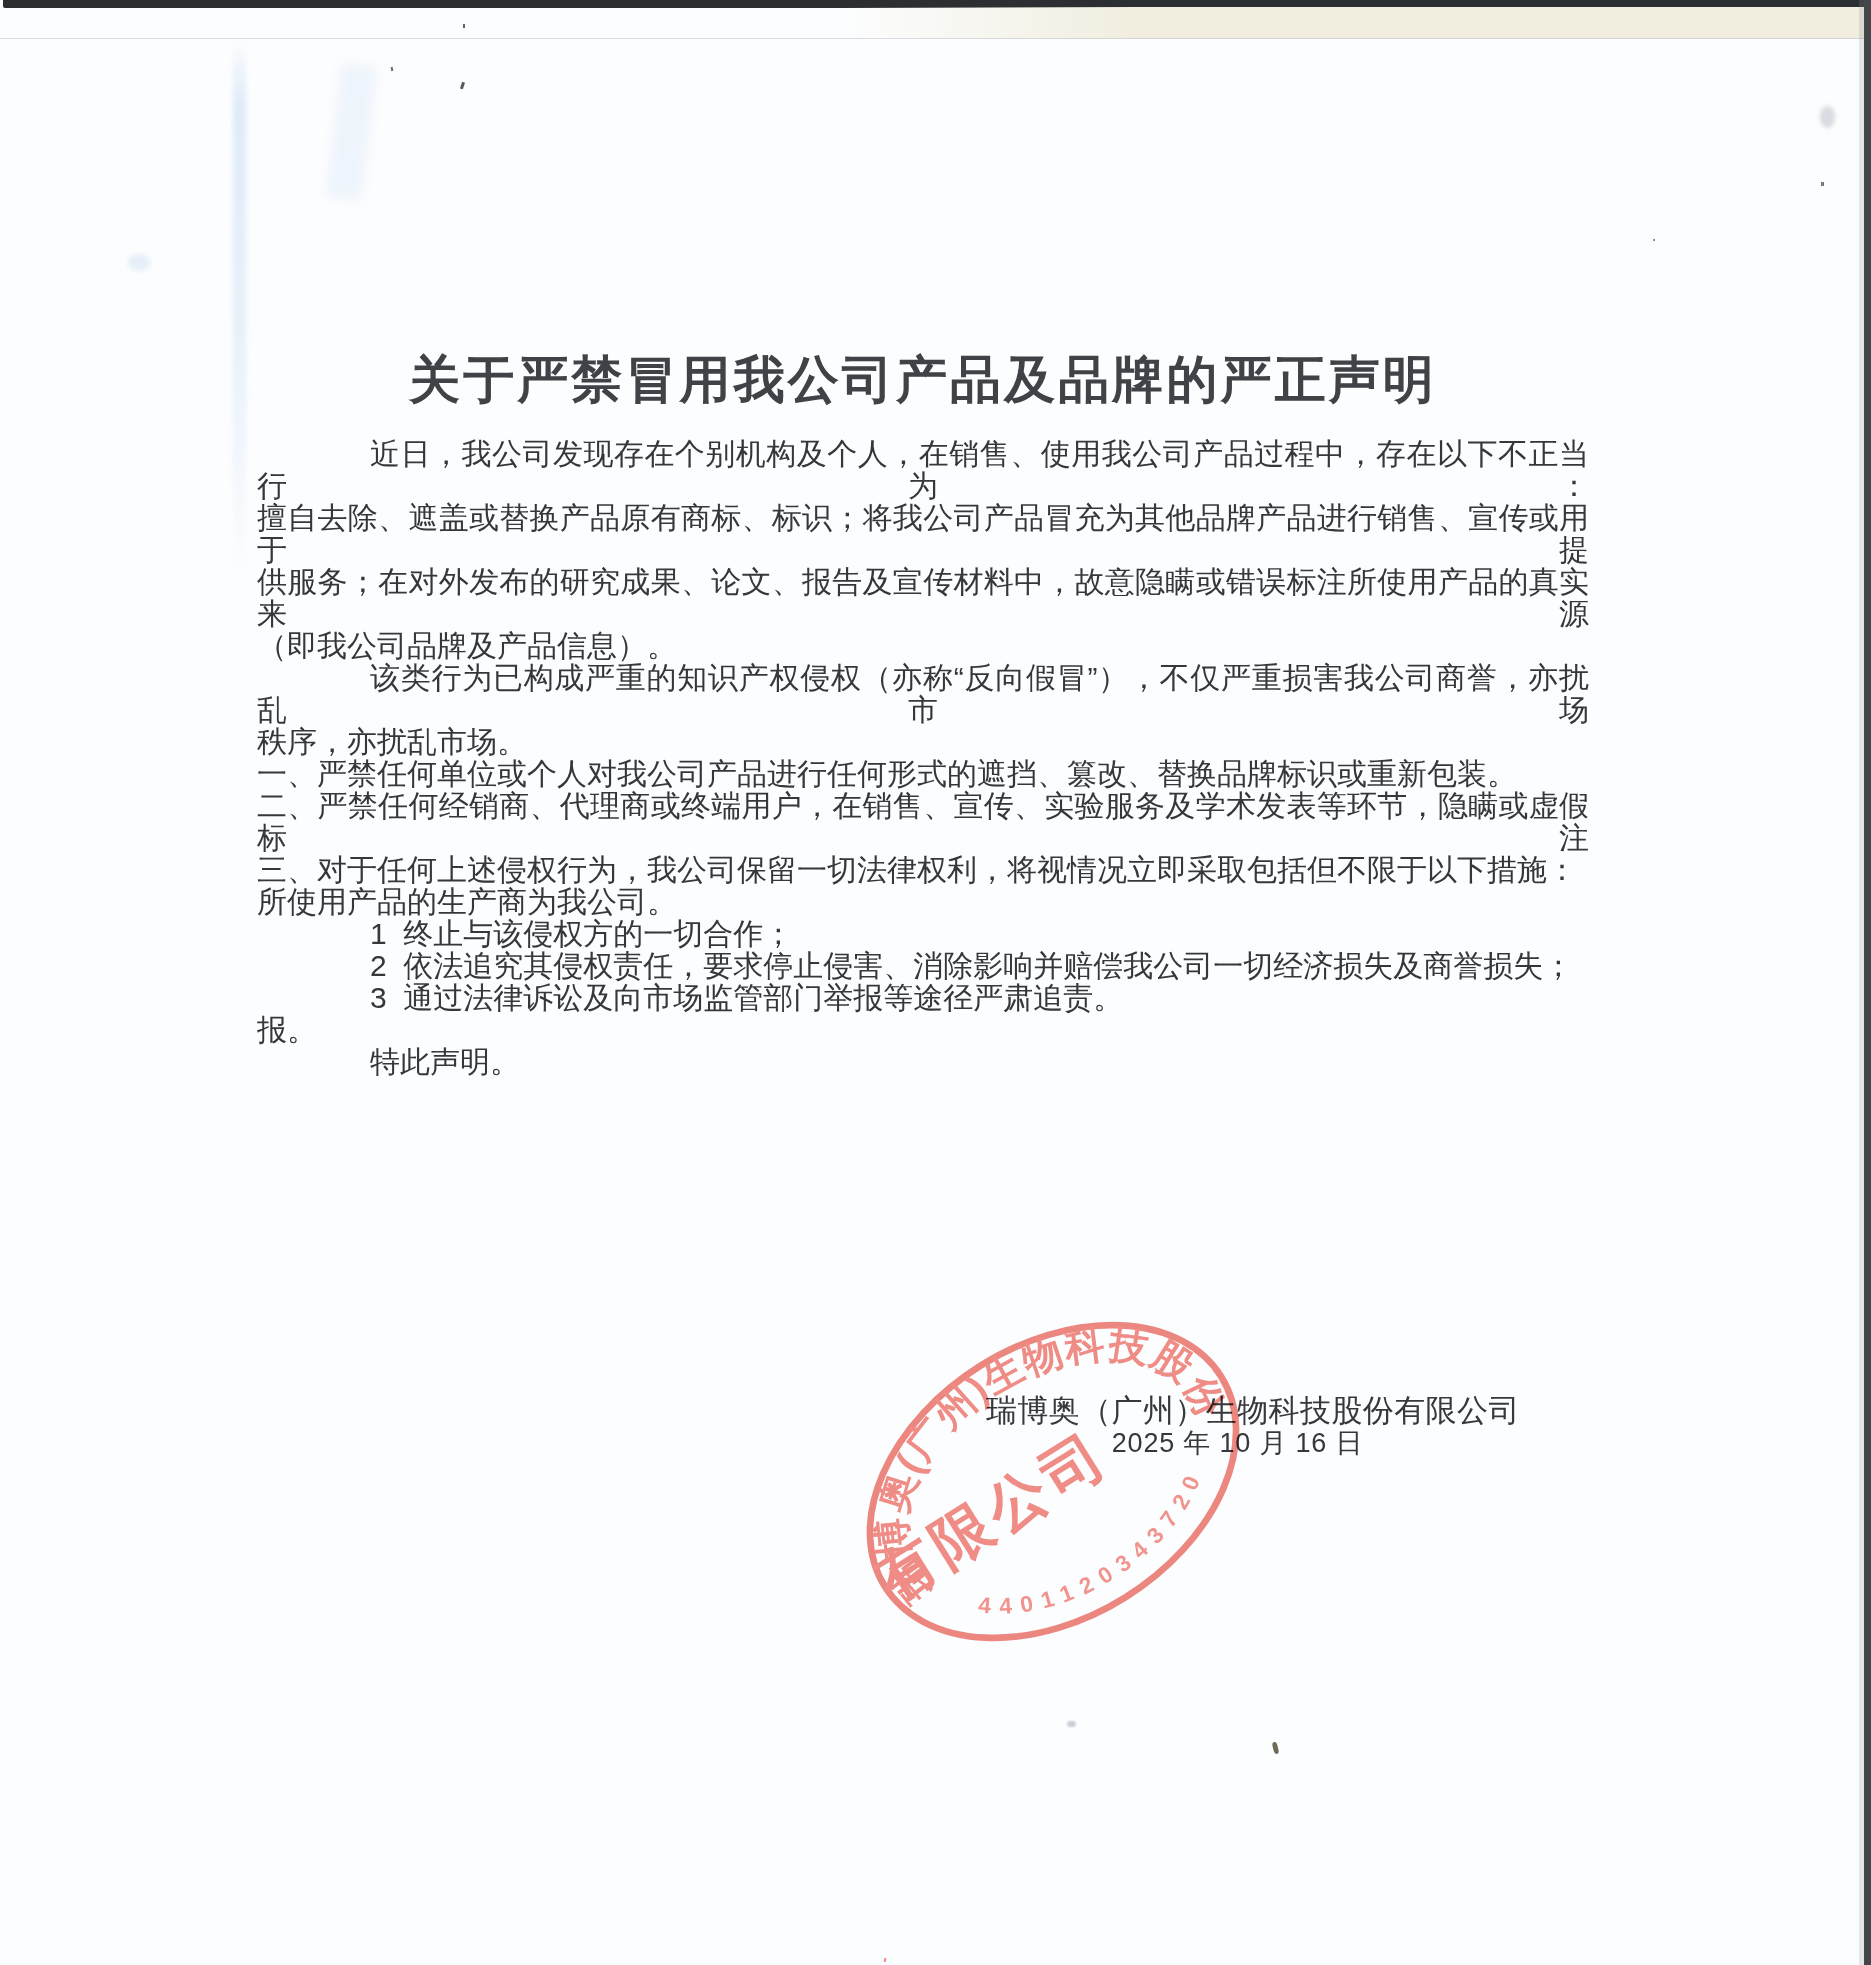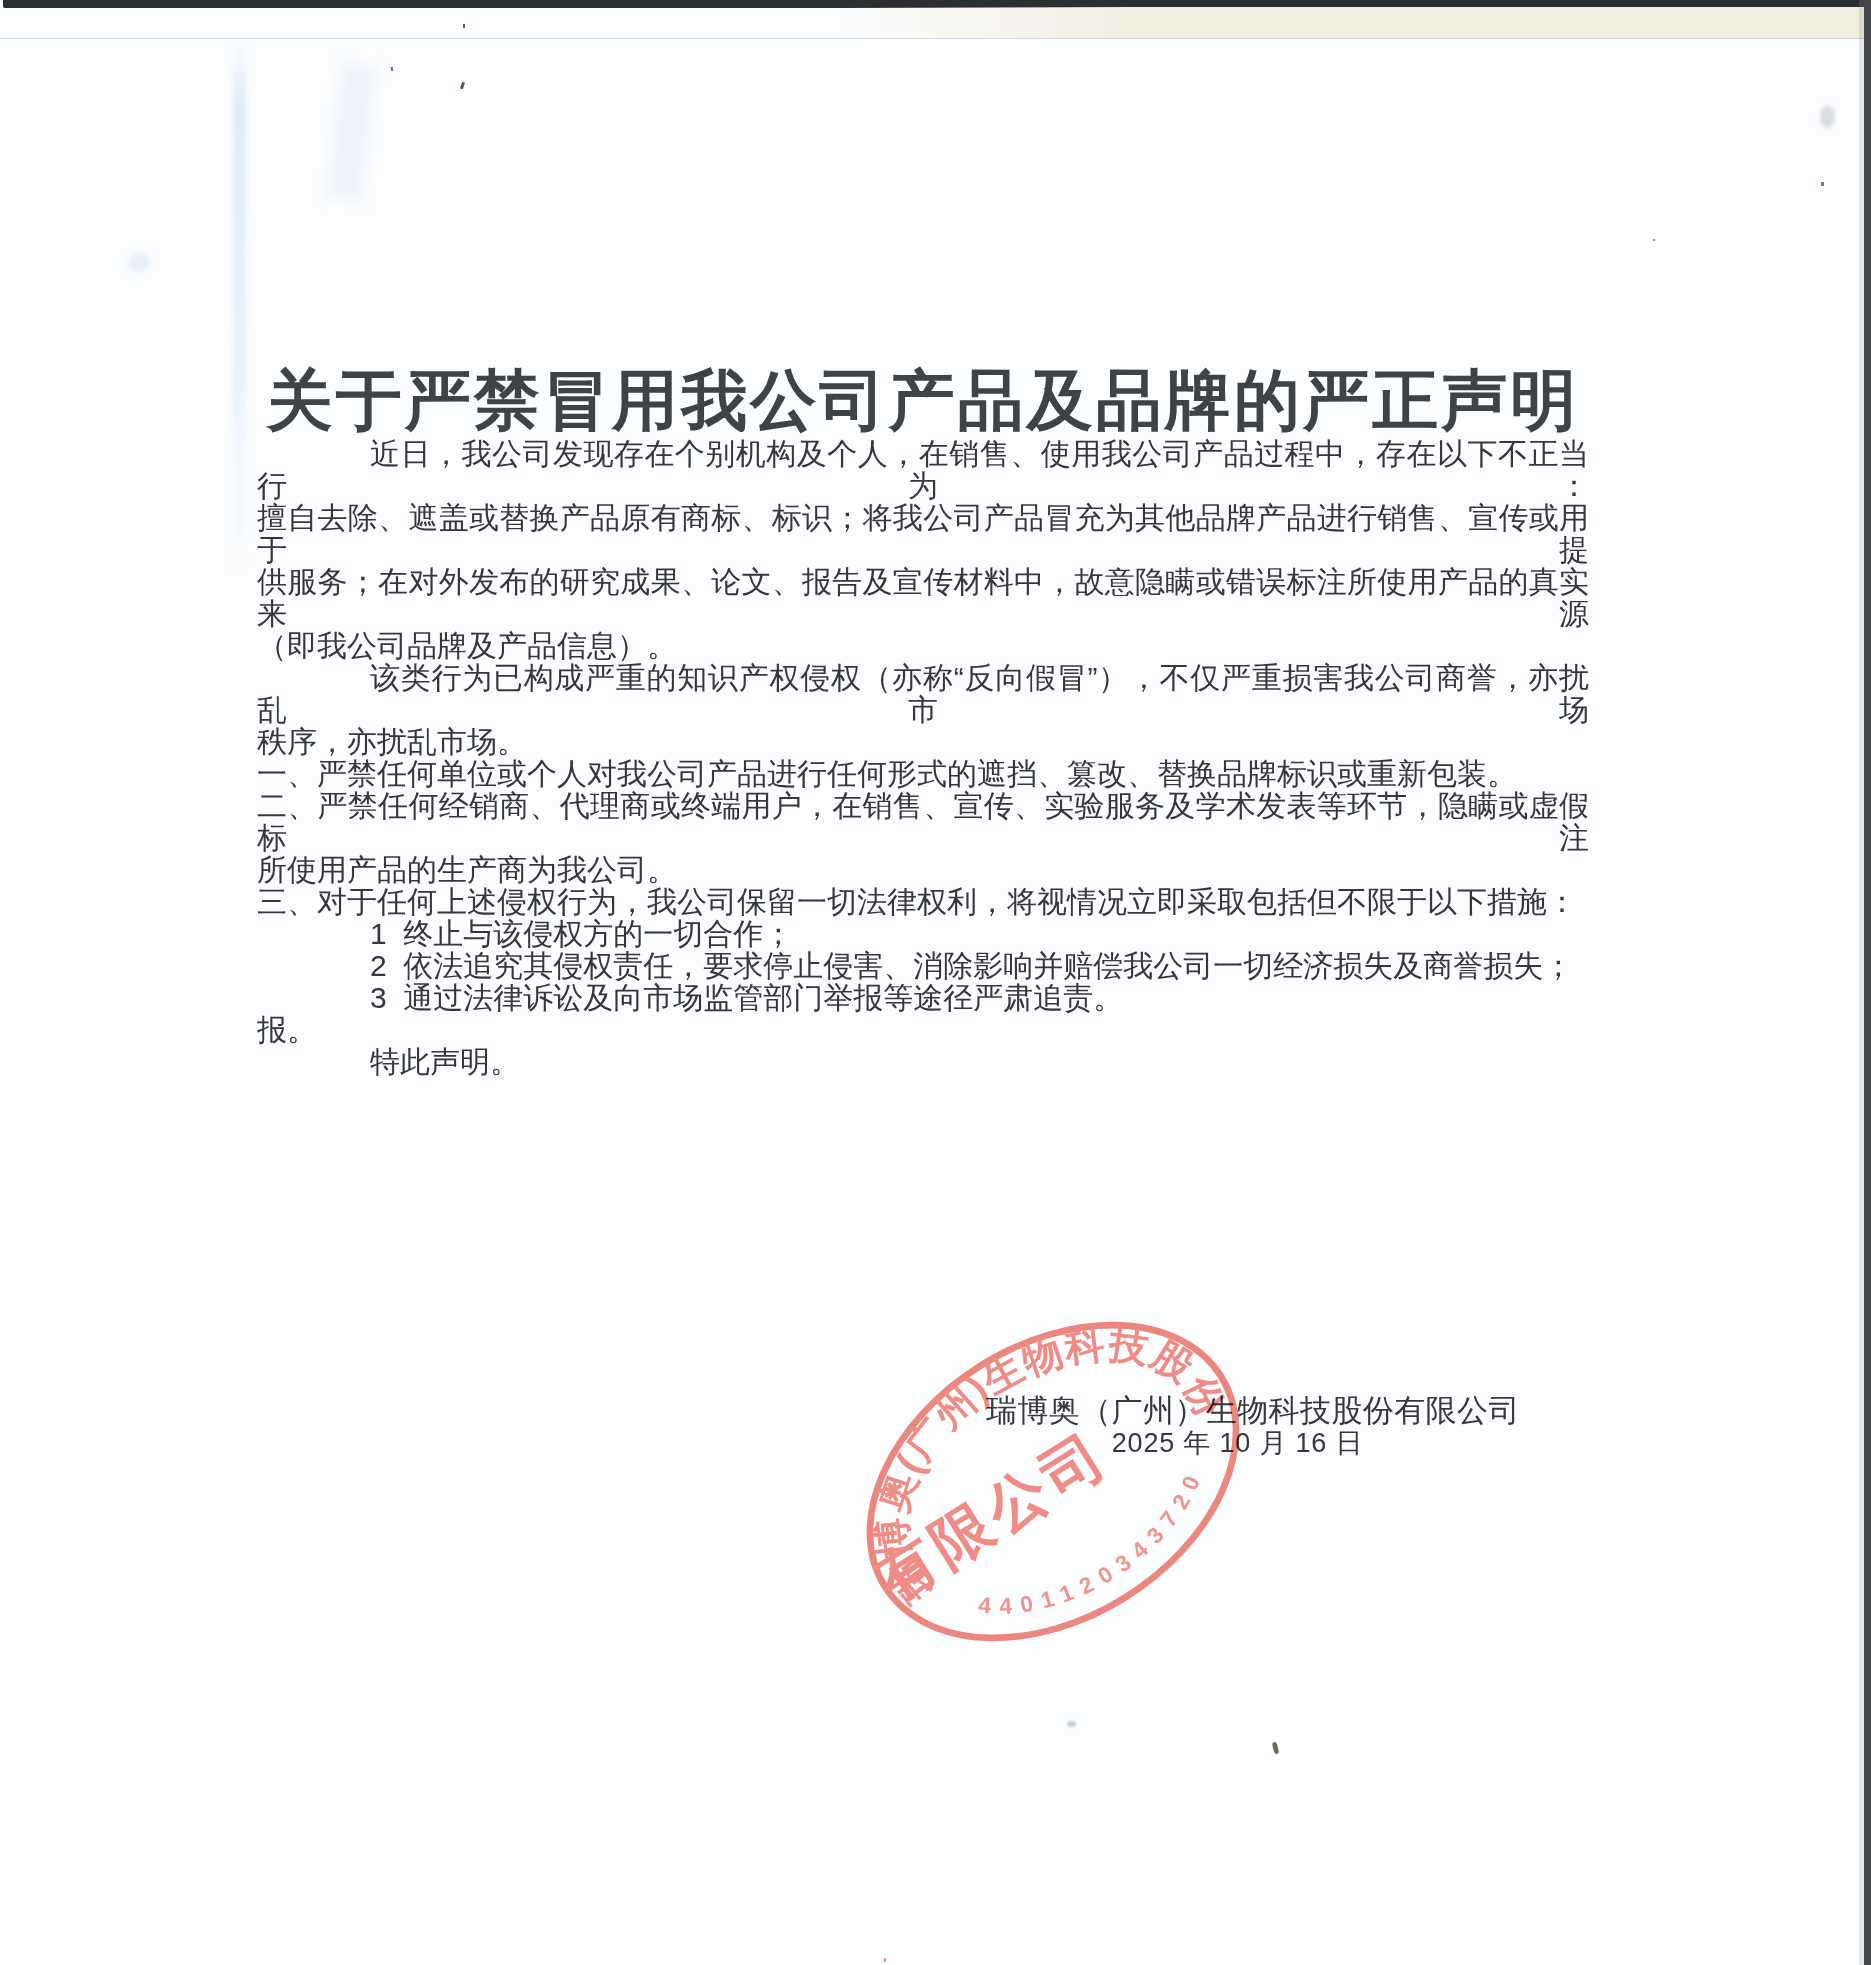--- a/index.html
+++ b/index.html
@@ -16,21 +16,21 @@
 
   .streak-a{position:absolute;left:233px;top:40px;width:13.4px;height:535px;
     background:linear-gradient(to bottom, rgba(198,220,243,0) 0%, rgba(198,220,243,0.55) 12%, rgba(205,226,246,0.45) 55%, rgba(205,226,246,0) 100%);
     filter:blur(2.4px);}
   .streak-b{position:absolute;left:334px;top:65px;width:35px;height:134px;background:rgba(212,228,247,0.38);
     filter:blur(5.5px);transform:rotate(7deg);}
   .smudge{position:absolute;border-radius:50%;}
 
   
   .doc-title{position:absolute;left:257px;top:312px;width:1332px;text-align:center;
-    font-size:66px;font-weight:700;letter-spacing:3.1px;color:#3f4246;white-space:nowrap;}
+    font-size:51px;font-weight:700;letter-spacing:3.1px;color:#3f4246;white-space:nowrap;}
   .body-block{position:absolute;left:257px;top:438px;width:1332px;
     font-size:30px;line-height:32px;color:#35373b;}
   .ln{white-space:pre;}
   .ln.full{white-space:normal;text-align:justify;text-align-last:justify;text-justify:inter-ideograph;}
   .ln.ind{text-indent:113px;}
 
   .signature{position:absolute;left:986px;top:1394px;width:503px;color:#36383c;}
   .sig-company{font-size:31px;line-height:33px;white-space:nowrap;letter-spacing:0.4px;}
   .sig-date{font-size:27px;line-height:33px;margin-top:0;text-align:center;letter-spacing:0.8px;}
 
@@ -70,22 +70,22 @@
 
   <div class="body-block">
     <div class="ln full ind">近日，我公司发现存在个别机构及个人，在销售、使用我公司产品过程中，存在以下不正当行为：</div>
     <div class="ln full">擅自去除、遮盖或替换产品原有商标、标识；将我公司产品冒充为其他品牌产品进行销售、宣传或用于提</div>
     <div class="ln full">供服务；在对外发布的研究成果、论文、报告及宣传材料中，故意隐瞒或错误标注所使用产品的真实来源</div>
     <div class="ln">（即我公司品牌及产品信息）。</div>
     <div class="ln full ind">该类行为已构成严重的知识产权侵权（亦称“反向假冒”），不仅严重损害我公司商誉，亦扰乱市场</div>
     <div class="ln">秩序，亦扰乱市场。</div>
     <div class="ln">一、严禁任何单位或个人对我公司产品进行任何形式的遮挡、篡改、替换品牌标识或重新包装。</div>
     <div class="ln full">二、严禁任何经销商、代理商或终端用户，在销售、宣传、实验服务及学术发表等环节，隐瞒或虚假标注</div>
+    <div class="ln">三、对于任何上述侵权行为，我公司保留一切法律权利，将视情况立即采取包括但不限于以下措施：</div>
     <div class="ln">所使用产品的生产商为我公司。</div>
-    <div class="ln">三、对于任何上述侵权行为，我公司保留一切法律权利，将视情况立即采取包括但不限于以下措施：</div>
     <div class="ln ind">1  终止与该侵权方的一切合作；</div>
     <div class="ln ind">2  依法追究其侵权责任，要求停止侵害、消除影响并赔偿我公司一切经济损失及商誉损失；</div>
     <div class="ln ind">3  通过法律诉讼及向市场监管部门举报等途径严肃追责。</div>
     <div class="ln">报。</div>
     <div class="ln ind">特此声明。</div>
   </div>
 
   <div class="signature">
     <div class="sig-company">瑞博奥（广州）生物科技股份有限公司</div>
     <div class="sig-date">2025 年 10 月 16 日</div>

